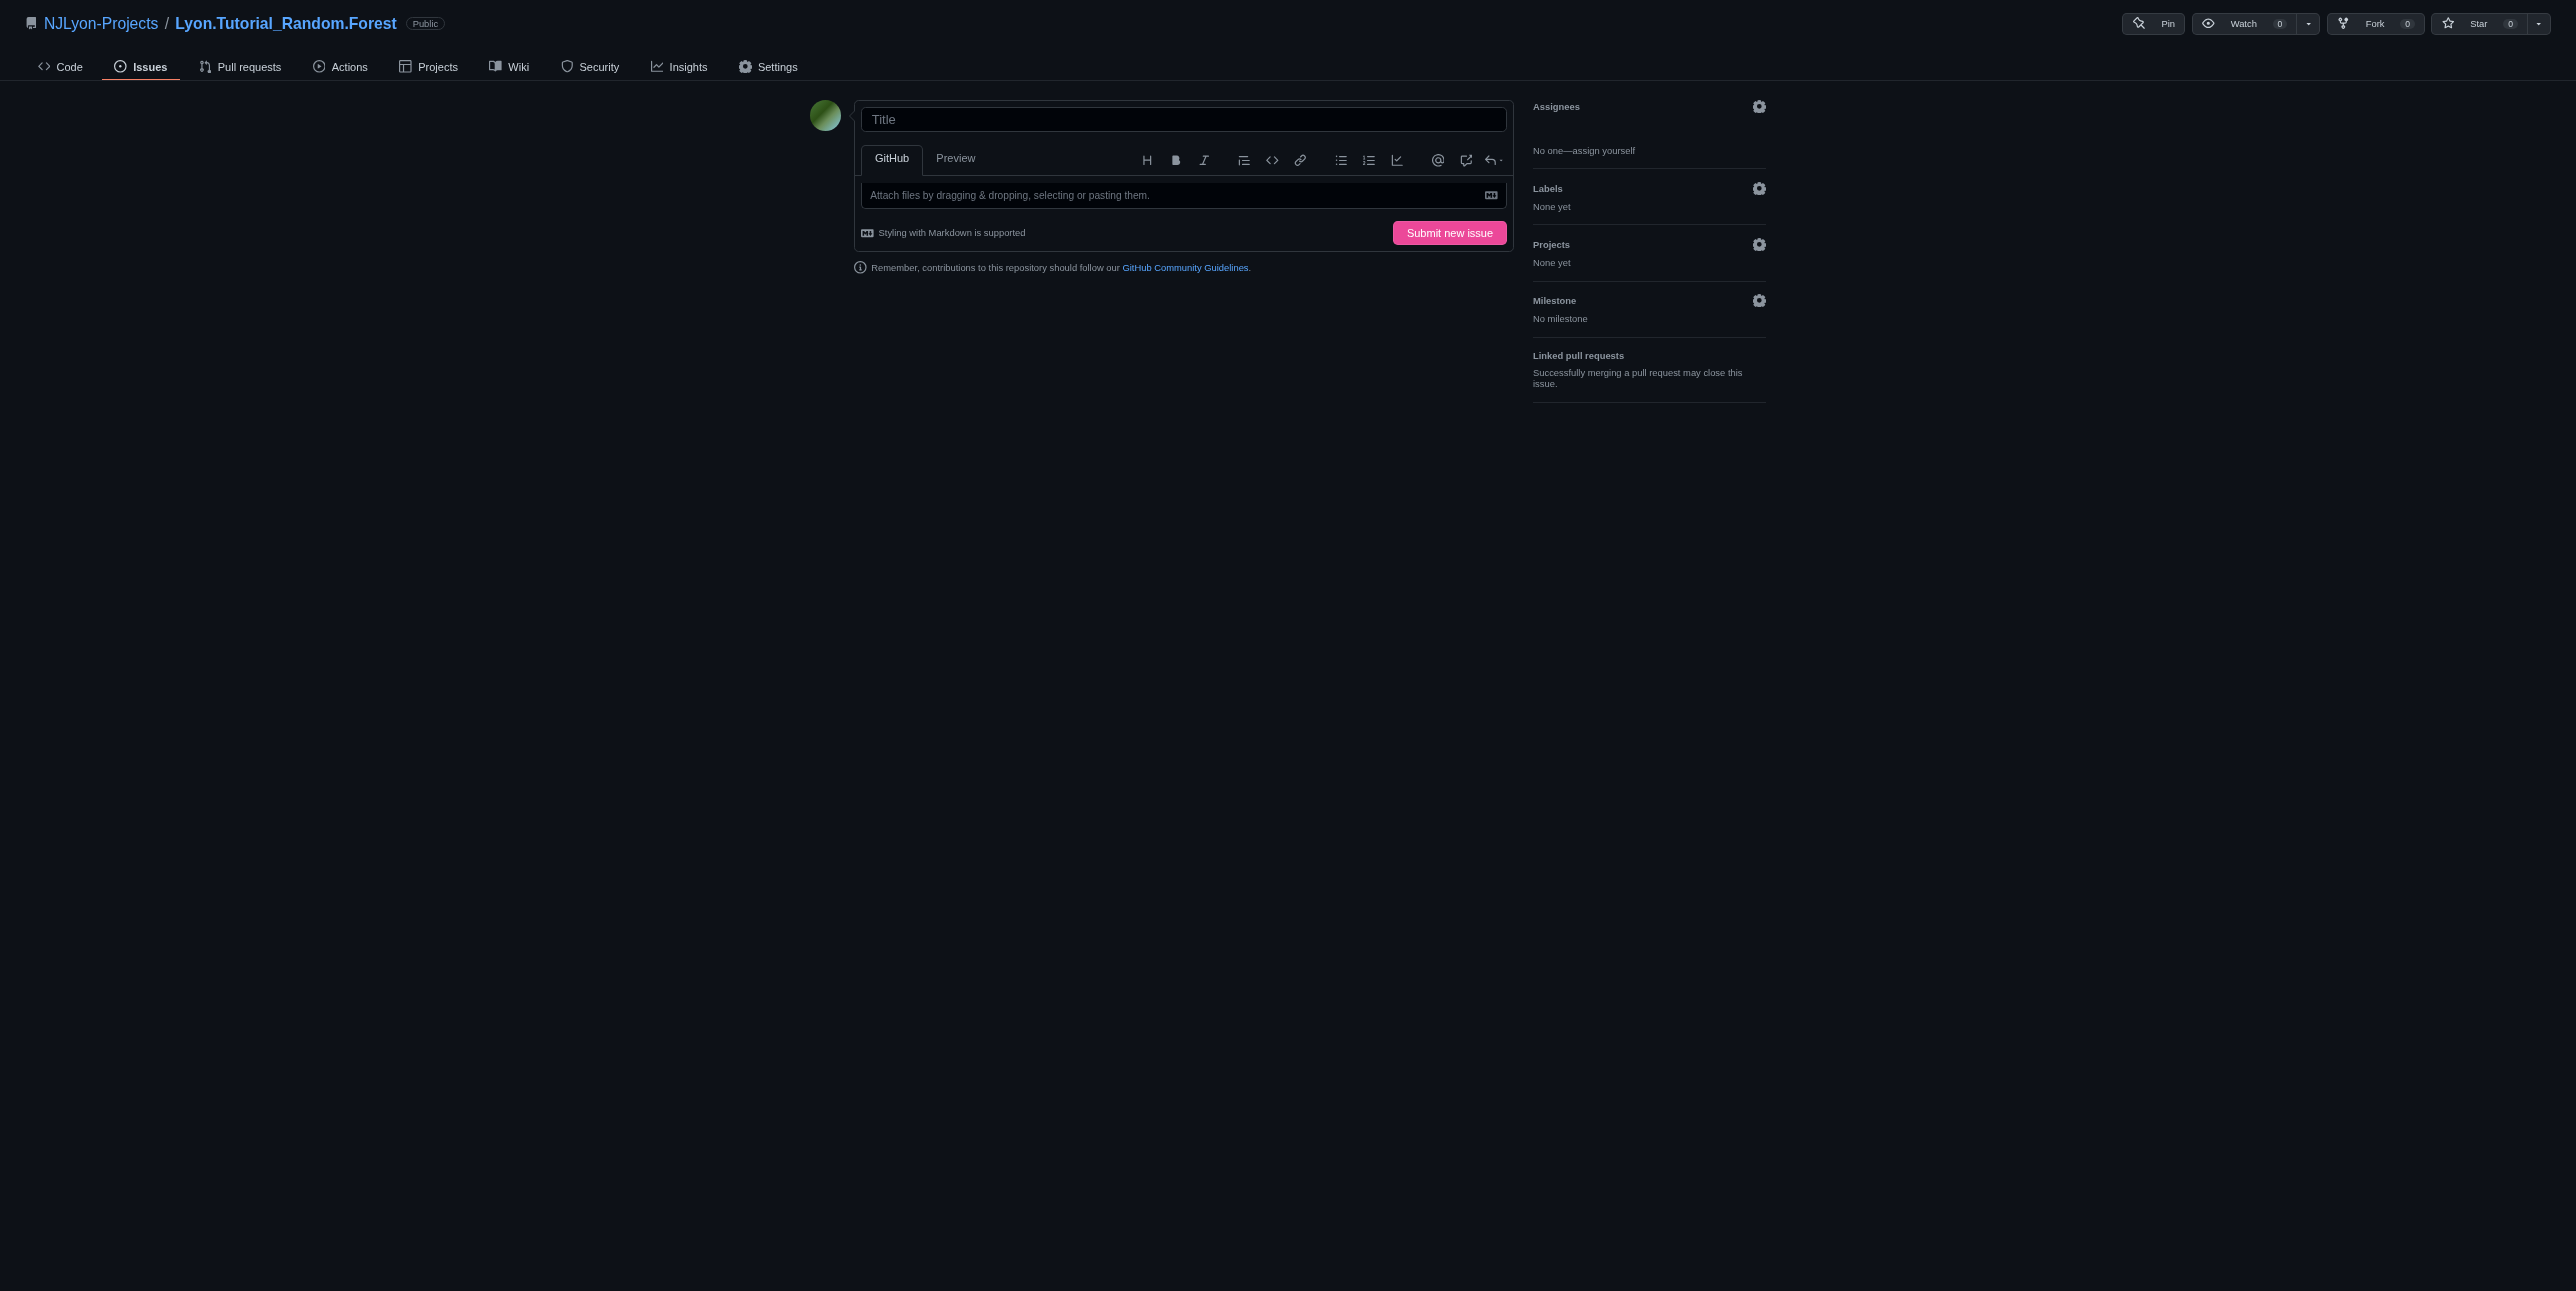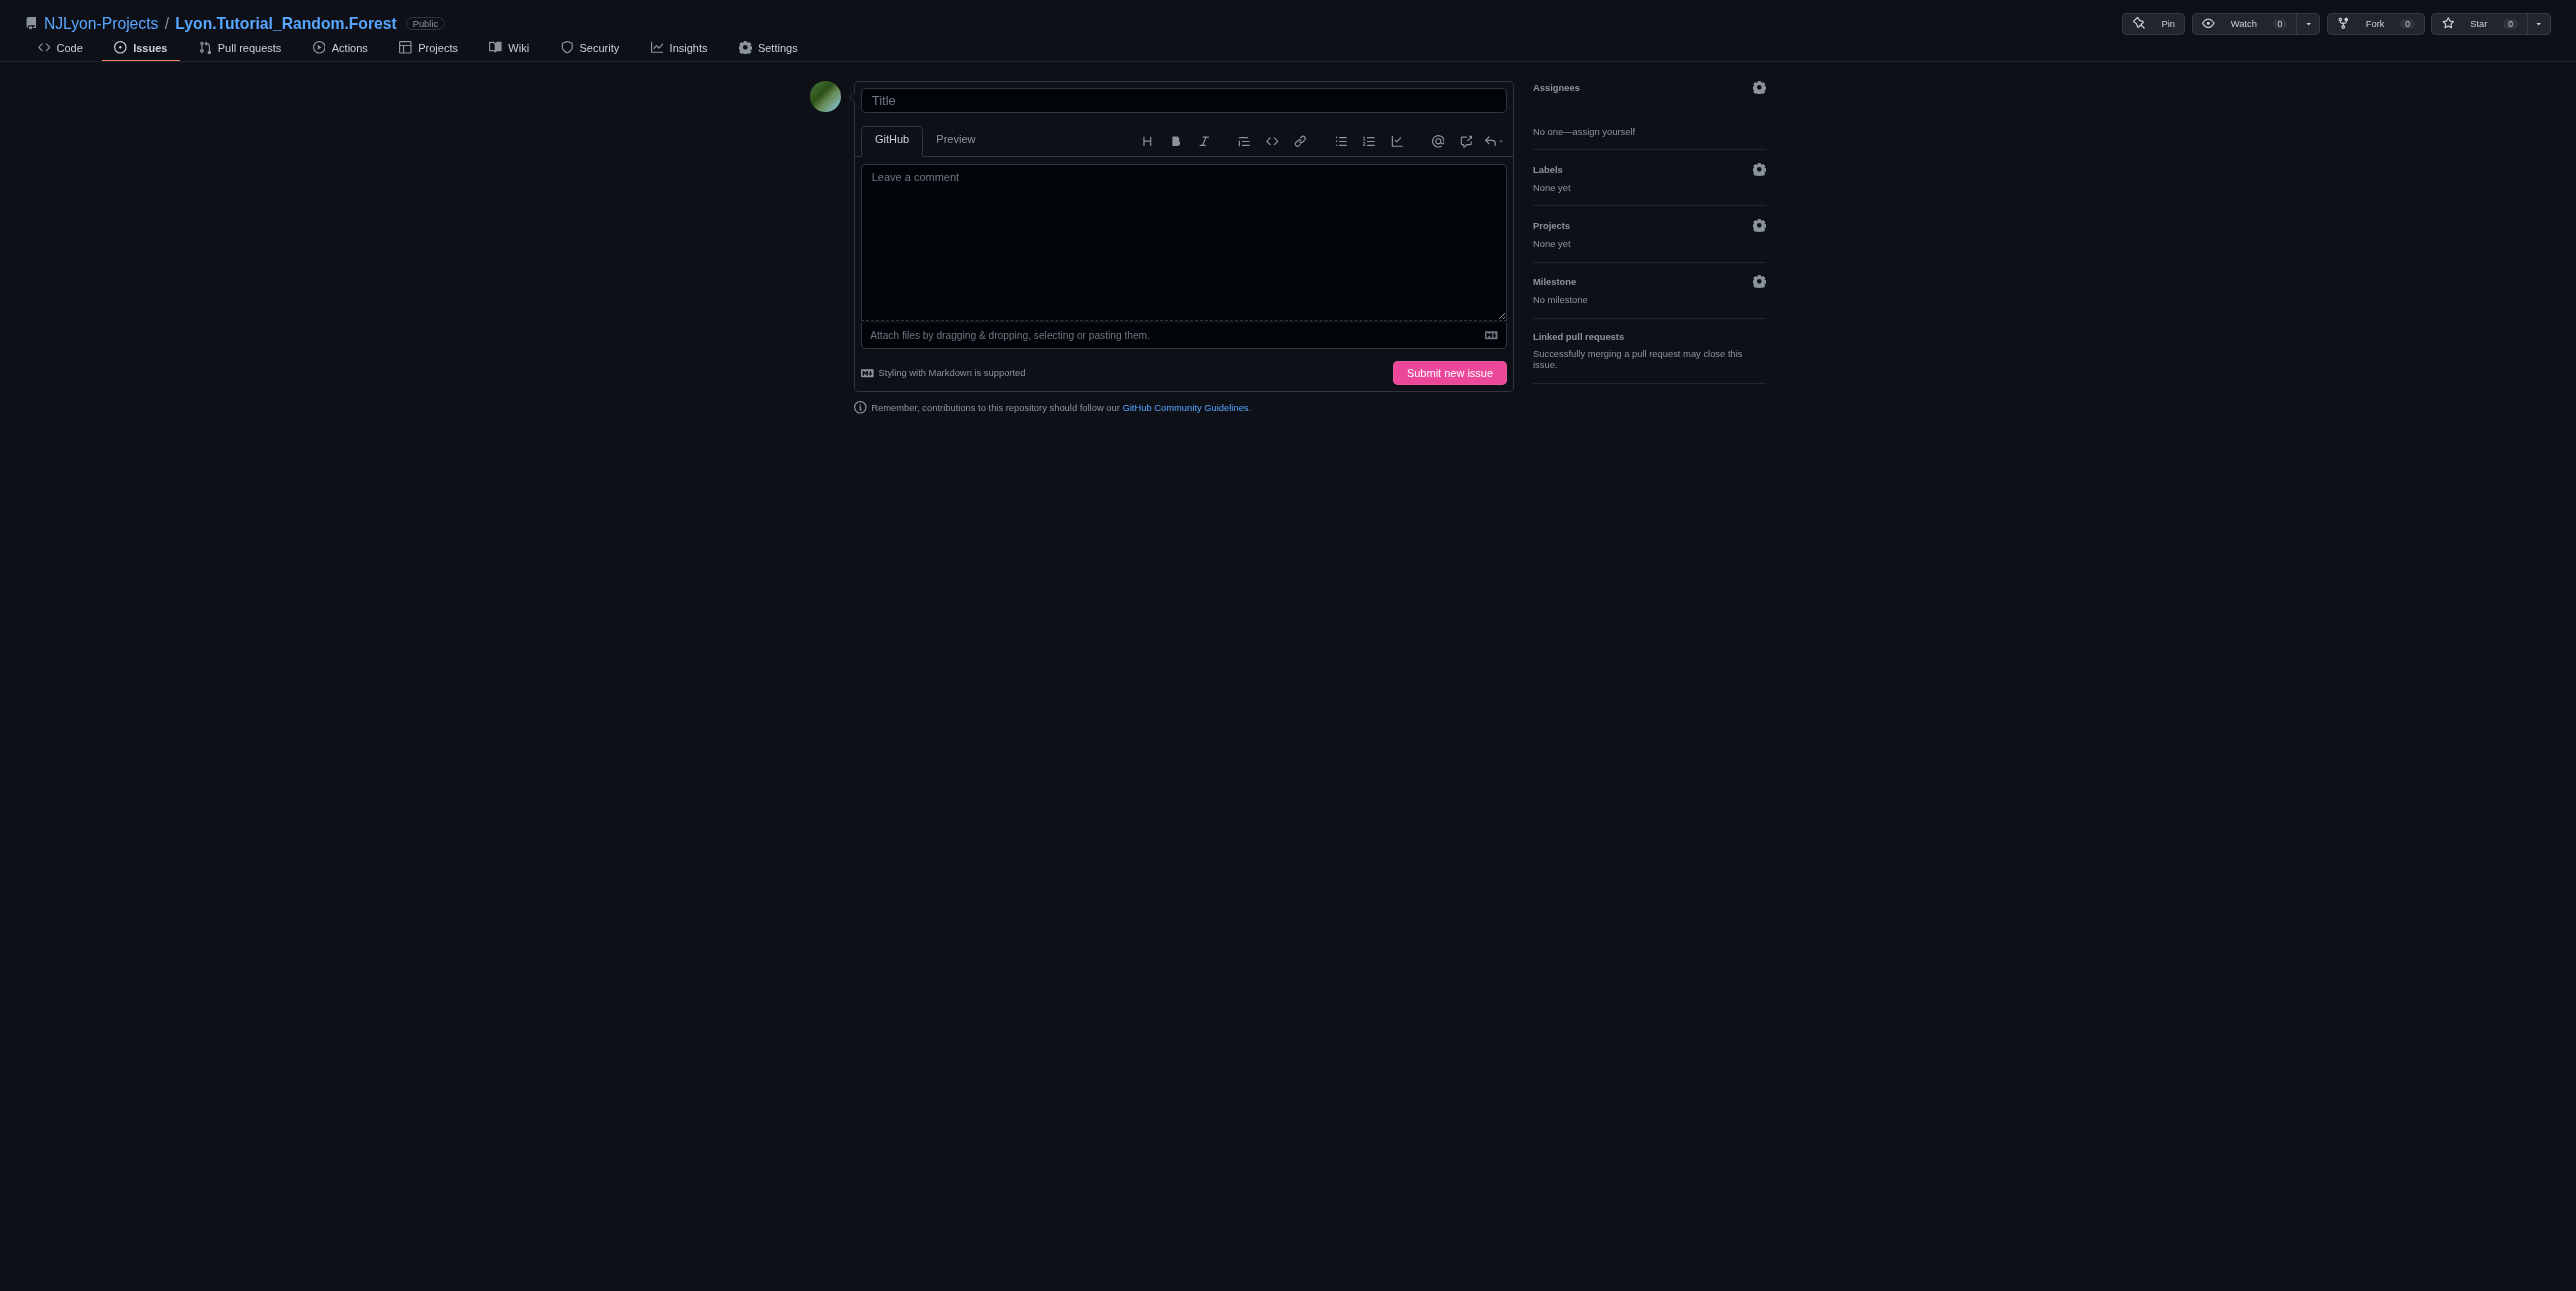--- a/index.html
+++ b/index.html
@@ -57,20 +57,21 @@
   padding: 0 4.7px;
   font-size: 8.6px;
   color: #c9d1d9;
   min-width: 12.6px;
   text-align: center;
 }
 .nav {
   display: flex;
   padding: 0 25px;
   border-bottom: 0.8px solid #21262d;
+  margin-top: 19px;
   gap: 6.3px;
 }
 .nav-item {
   display: inline-flex;
   align-items: center;
   gap: 6.3px;
   padding: 6.3px 12.6px;
   color: #c9d1d9;
   text-decoration: none;
   border-bottom: 1.6px solid transparent;
@@ -444,21 +445,20 @@
                 <svg width="12.6" height="12.6" viewBox="0 0 16 16" fill="currentColor">
                   <path d="M6.78 1.97a.75.75 0 010 1.06L3.81 6h6.44A4.75 4.75 0 0115 10.75v2.5a.75.75 0 01-1.5 0v-2.5a3.25 3.25 0 00-3.25-3.25H3.81l2.97 2.97a.75.75 0 11-1.06 1.06L1.47 7.28a.75.75 0 010-1.06l4.25-4.25a.75.75 0 011.06 0z"></path>
                 </svg>
                 <svg width="6.3" height="6.3" viewBox="0 0 16 16" fill="currentColor" style="margin-left:1.6px">
                   <path d="M4.427 7.427l3.396 3.396a.25.25 0 00.354 0l3.396-3.396A.25.25 0 0011.396 7H4.604a.25.25 0 00-.177.427z"></path>
                 </svg>
               </span>
           </div>
         </div>
         <div class="comment-wrapper">
-          <textarea class="comment-area" placeholder="Leave a comment" style=""></textarea>
           <div class="attach-bar">
             <span>Attach files by dragging &amp; dropping, selecting or pasting them.</span>
             <svg width="12.6" height="12.6" viewBox="0 0 16 16" fill="currentColor">
                 <path d="M14.85 3H1.15C.52 3 0 3.52 0 4.15v7.69C0 12.48.52 13 1.15 13h13.69c.64 0 1.15-.52 1.15-1.15v-7.7C16 3.52 15.48 3 14.85 3zM9 11H7V8L5.5 9.92 4 8v3H2V5h2l1.5 2L7 5h2v6zm2.99.5L9.5 8H11V5h2v3h1.5l-2.51 3.5z"></path>
               </svg>
           </div>
         </div>
         <div class="form-footer">
           <div class="md-support">
             <svg width="12.6" height="12.6" viewBox="0 0 16 16" fill="currentColor">

